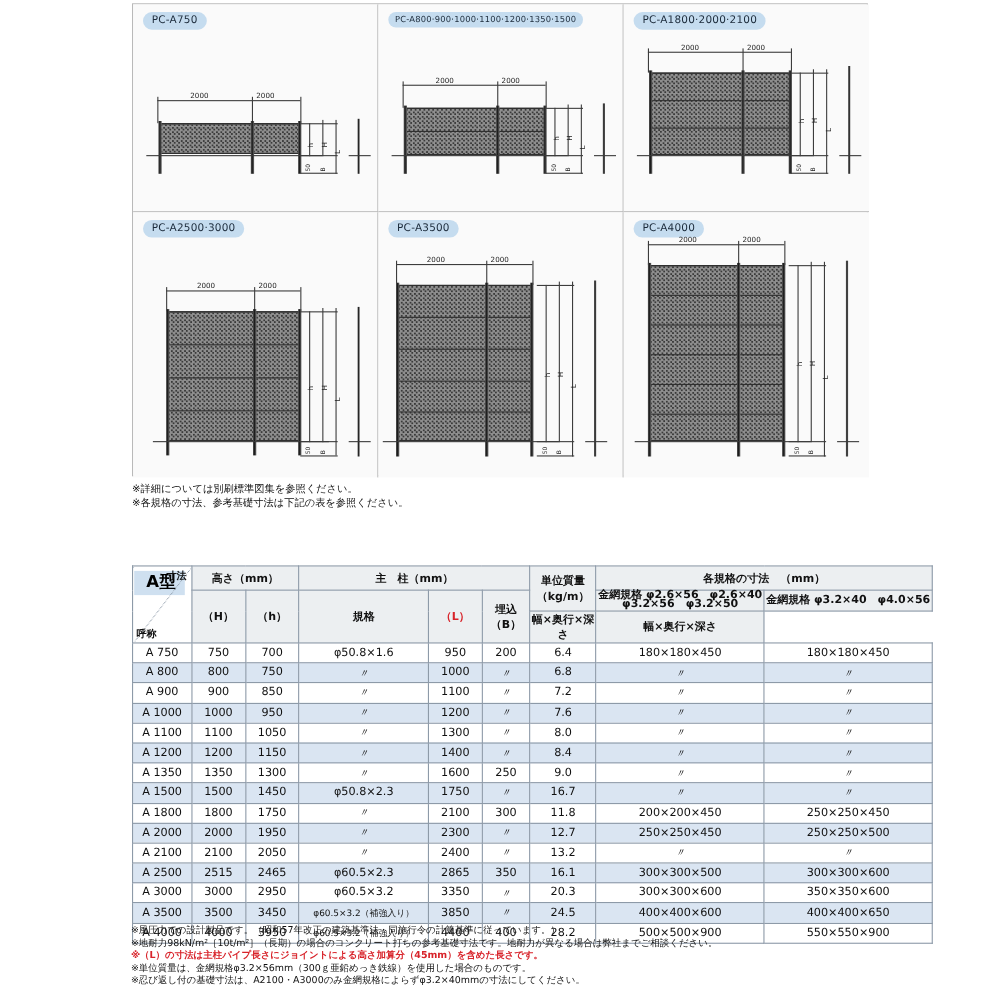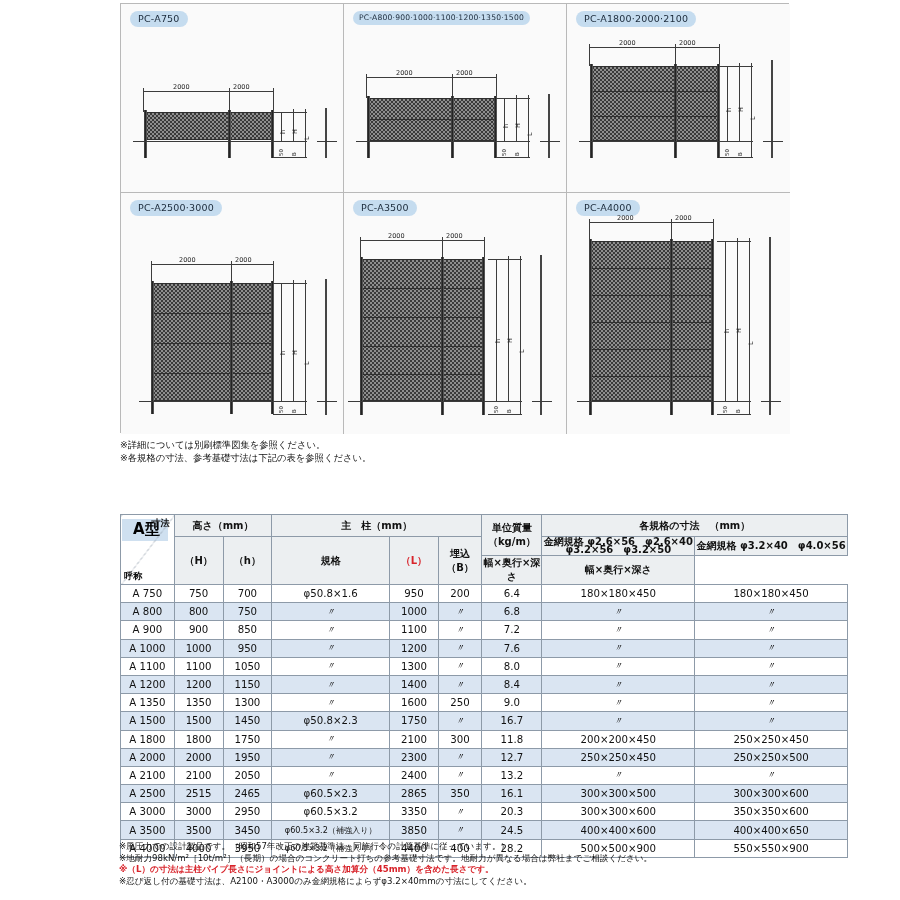--- a/index.html
+++ b/index.html
@@ -655,16 +655,17 @@
             <td>550×550×900</td>
           </tr>
         </tbody>
     </table>
   </div>
 
   <div class="footnotes" id="footnotes">
       <div>※風圧力での設計製品です。（昭和57年改正の建築基準法・同施行令の計算基準に従っています。）</div>
       <div>※地耐力98kN/m²［10t/m²］（長期）の場合のコンクリート打ちの参考基礎寸法です。地耐力が異なる場合は弊社までご相談ください。</div>
       <div class="fn-red">※（L）の寸法は主柱パイプ長さにジョイントによる高さ加算分（45mm）を含めた長さです。</div>
+      <div>※単位質量は、金網規格φ3.2×56mm（300ｇ亜鉛めっき鉄線）を使用した場合のものです。</div>
       <div>※忍び返し付の基礎寸法は、A2100・A3000のみ金網規格によらずφ3.2×40mmの寸法にしてください。</div>
     </div>
 
 </div>
 
 </body></html>

